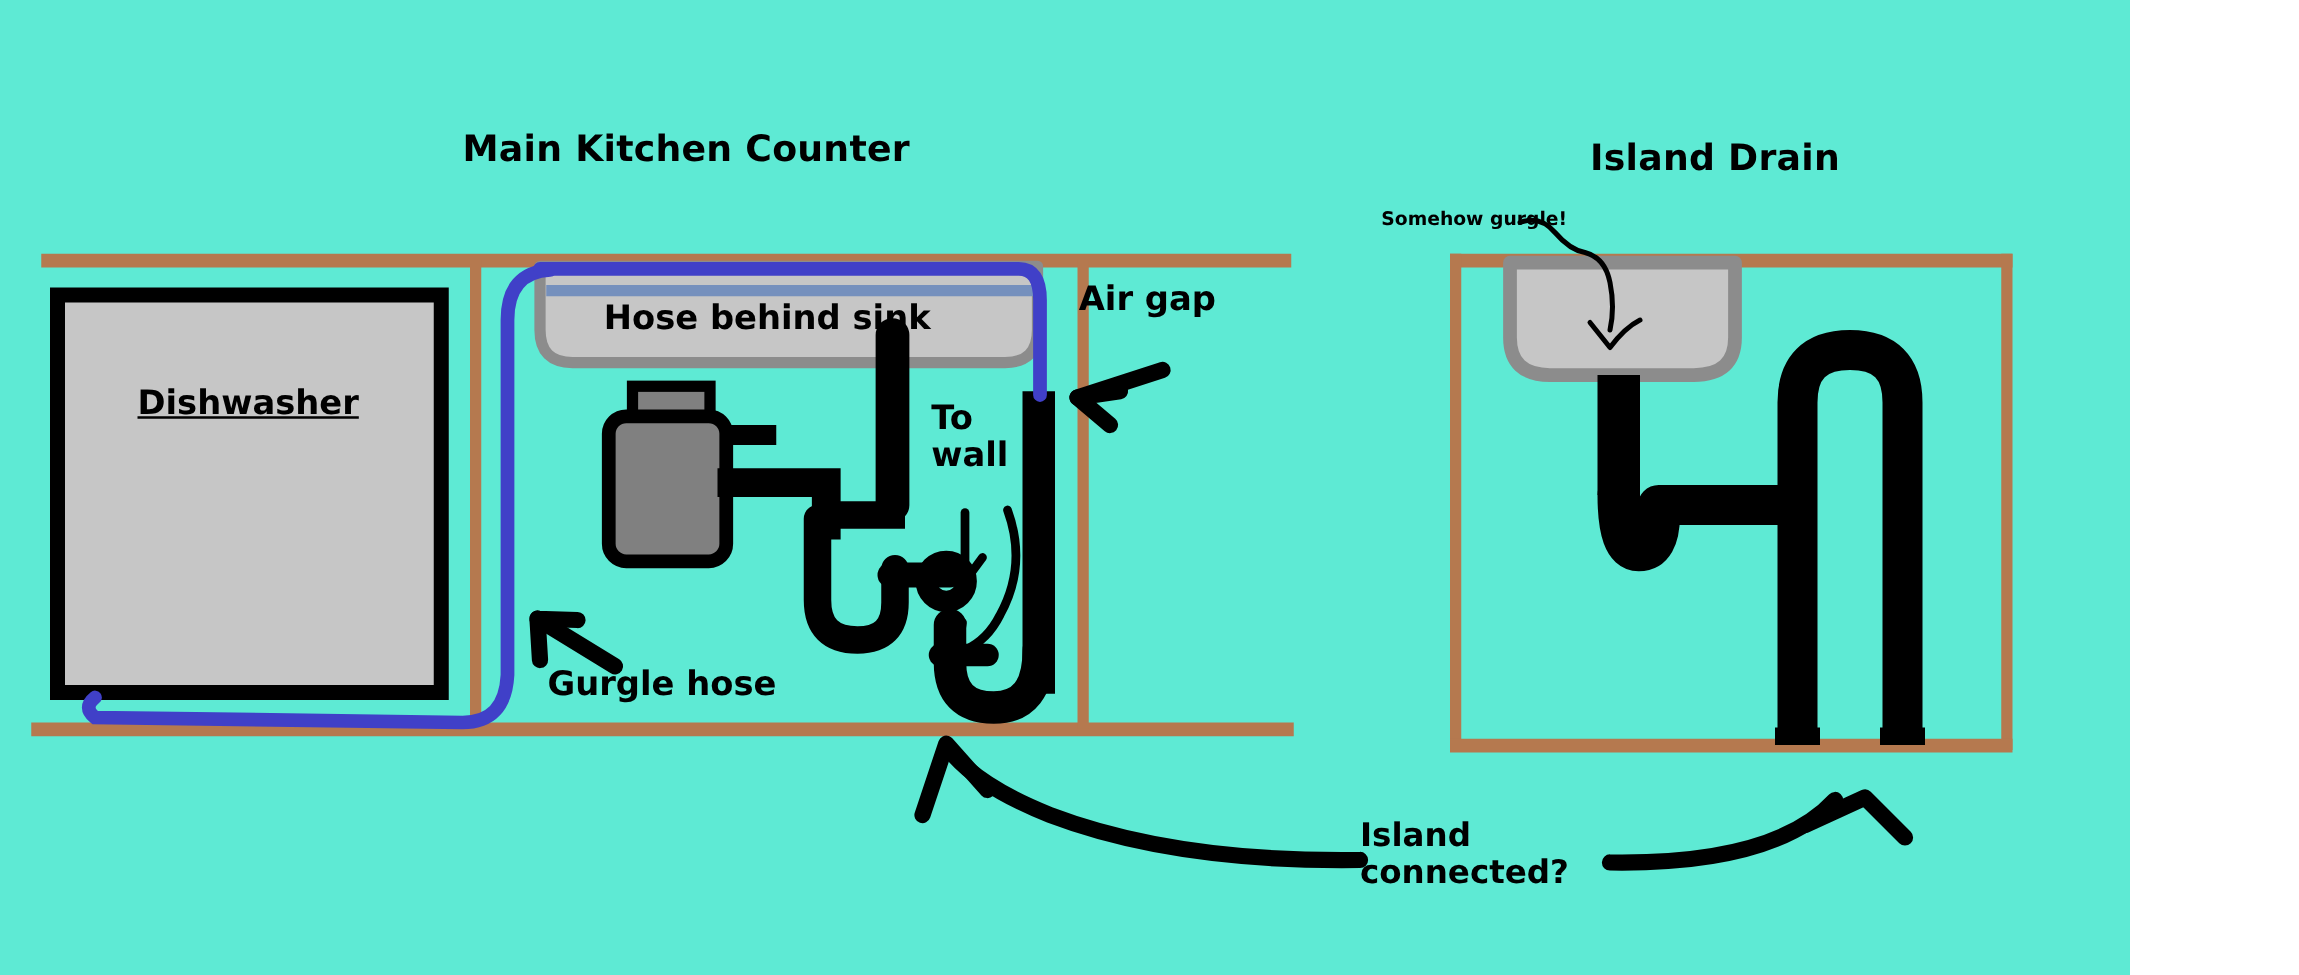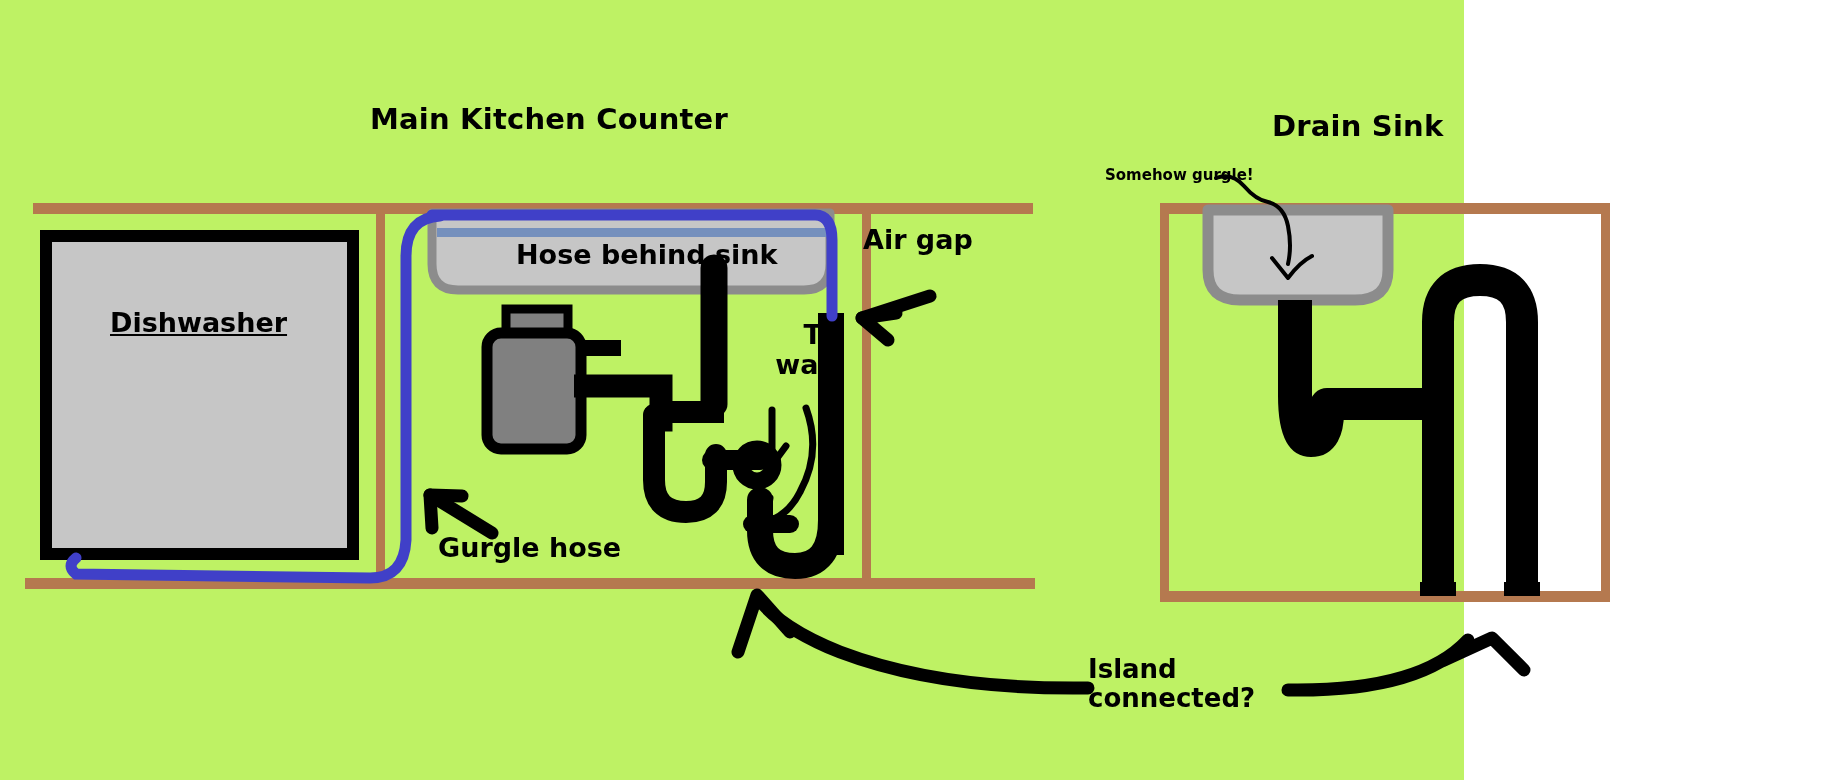--- a/index.html
+++ b/index.html
@@ -9,23 +9,23 @@
   }
   body {
     width: 1839px;
     height: 780px;
     overflow: hidden;
     font-family: "DejaVu Sans", sans-serif;
     position: relative;
   }
   #stage {
     position: relative;
-    width: 1464px;
+    width: 1704px;
     height: 780px;
-    background: #bef264;
+    background: #5eead4;
   }
   svg.layer {
     position: absolute;
     left: 0;
     top: 0;
     width: 1839px;
     height: 780px;
   }
   .lbl {
     position: absolute;
@@ -35,23 +35,23 @@
     white-space: pre;
     line-height: 1.12;
   }
   .lbl-title     { font-size: 29px; letter-spacing: 0.2px; }
   .lbl-big       { font-size: 27px; }
   .lbl-med       { font-size: 26px; }
   .lbl-small     { font-size: 15px; }
   #title-main     { left: 370px;  top: 103px; }
   #title-island   { left: 1272px; top: 110px; }
   #label-dishwasher { left: 110px; top: 308px; text-decoration: underline; }
-  #label-hose-behind-sink { left: 516px; top: 240px; }
+  #label-hose-behind-sink { left: 483px; top: 240px; }
   #label-air-gap  { left: 863px;  top: 225px; }
-  #label-to-wall  { left: 745px;  top: 320px; width: 92px; text-align: right; }
+  #label-to-wall  { left: 745px;  top: 320px; width: 92px; text-align: left; }
   #label-drain-hose { left: 438px; top: 533px; }
   #label-somehow  { left: 1088px; top: 655px; width: 190px; }
   #label-gurgle   { left: 1105px; top: 167px; }
 </style>
 </head>
 <body>
 
 <div id="stage">
 
   <svg class="layer" viewBox="0 0 1839 780">
@@ -153,21 +153,21 @@
       <path d="M 1088 688 Q 940 690 840 652 Q 780 628 758 598" fill="none" stroke="#000000" stroke-width="13" stroke-linecap="round"></path>
       <path d="M 738 652 L 757 595 L 790 632" fill="none" stroke="#000000" stroke-width="13" stroke-linecap="round" stroke-linejoin="round"></path>
 
       <path d="M 1288 690 Q 1420 692 1468 640" fill="none" stroke="#000000" stroke-width="13" stroke-linecap="round"></path>
       <path d="M 1444 660 L 1492 638 L 1524 670" fill="none" stroke="#000000" stroke-width="13" stroke-linecap="round" stroke-linejoin="round"></path>
     </g>
   </svg>
 
   <div class="lbl lbl-title" id="title-main">Main Kitchen Counter</div>
 
-  <div class="lbl lbl-title" id="title-island">Drain Sink</div>
+  <div class="lbl lbl-title" id="title-island">Island Drain</div>
 
   <div class="lbl lbl-big" id="label-dishwasher">Dishwasher</div>
 
   <div class="lbl lbl-big" id="label-hose-behind-sink">Hose behind sink</div>
 
   <div class="lbl lbl-big" id="label-air-gap">Air gap</div>
 
   <div class="lbl lbl-big" id="label-to-wall">To
 wall</div>
 

